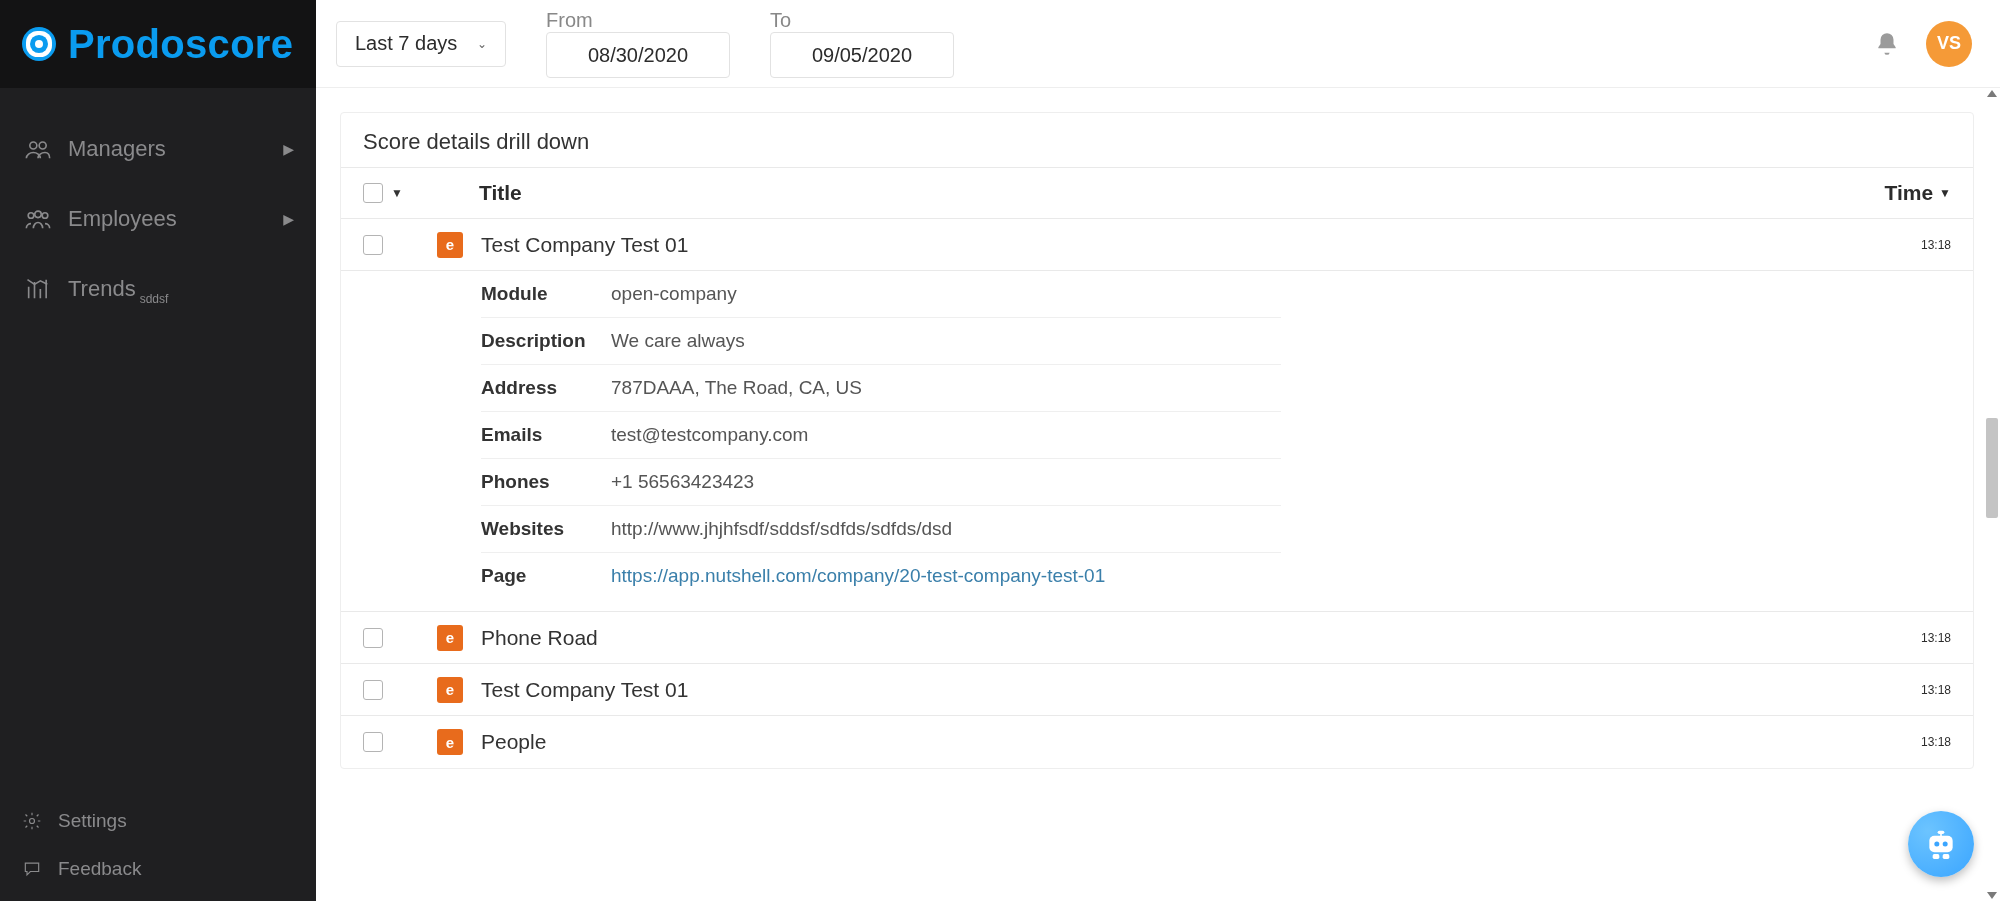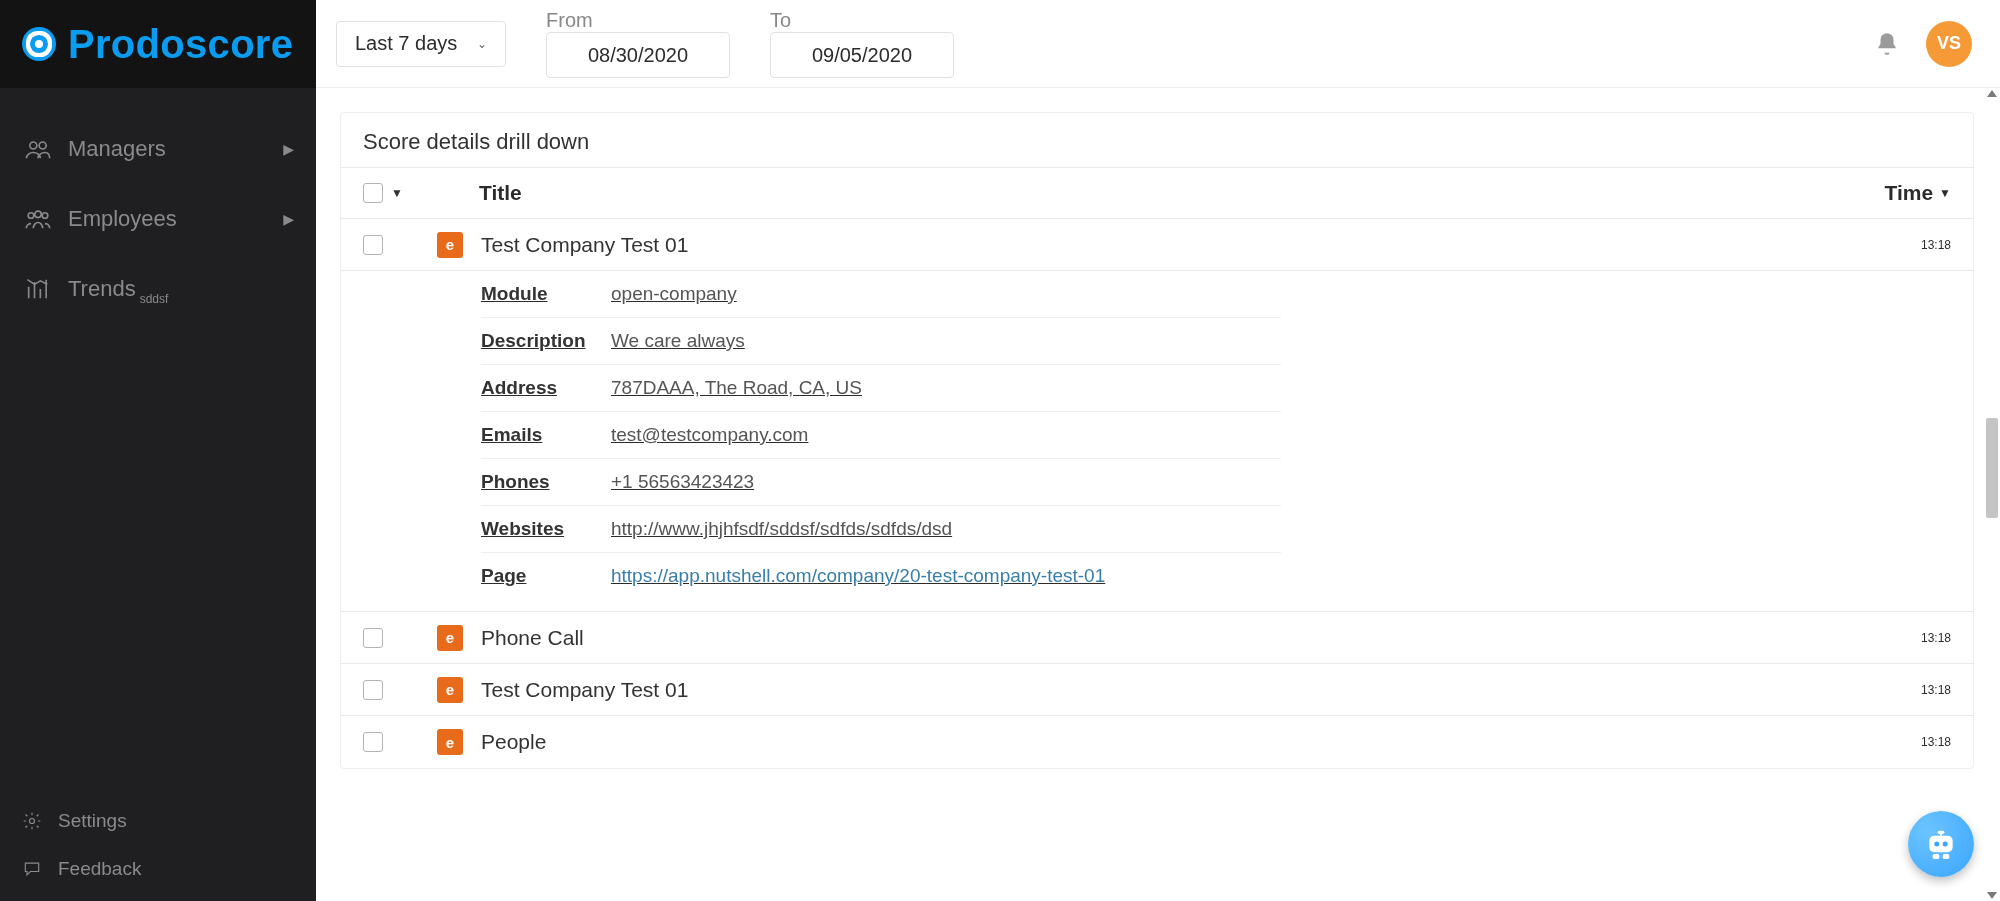--- a/index.html
+++ b/index.html
@@ -62,21 +62,21 @@
   .chk{width:20px;height:20px;border:1.5px solid #b4b4b4;border-radius:3px;background:#fff;}
   .hdr-dd-caret{margin-left:8px;font-size:12px;color:#333;cursor:pointer;}
   
   .row{display:flex;align-items:center;min-height:52px;padding:10px 22px;border-bottom:1px solid var(--row-border);font-size:21px;}
   .row:last-child{border-bottom:none;}
   .row .col-title{display:flex;align-items:center;padding-left:0;}
   .row-icon{width:26px;height:26px;background:var(--accent-orange);border-radius:3px;margin-left:14px;margin-right:18px;display:flex;align-items:center;justify-content:center;color:#fff;font-size:15px;font-weight:700;}
   .row-title-text{color:#333;}
   .row .col-time{font-size:12px;}
   
-  #detail{border-bottom:1px solid var(--row-border);padding:0 22px 12px;text-decoration:underline;}
+  #detail{border-bottom:1px solid var(--row-border);padding:0 22px 12px;}
   .detail-row{display:flex;padding:12px 0;border-bottom:1px solid #efefef;margin-left:118px;max-width:800px;font-size:19px;}
   .detail-row:last-child{border-bottom:none;}
   .detail-label{width:130px;font-weight:600;color:#333;}
   .detail-value{color:#555;}
   .detail-value.link{color:#3a7faa;cursor:pointer;}
   
   #scroll-indicator{position:absolute;right:0;top:88px;width:16px;height:calc(100% - 88px);}
   #scroll-indicator::before,#scroll-indicator::after{content:"";position:absolute;left:3px;width:0;height:0;border-left:5px solid transparent;border-right:5px solid transparent;}
   #scroll-indicator::before{top:2px;border-bottom:7px solid #7a7a7a;}
   #scroll-indicator::after{bottom:2px;border-top:7px solid #7a7a7a;}
@@ -240,21 +240,21 @@
             <span class="detail-value link">https://app.nutshell.com/company/20-test-company-test-01</span>
           </div>
       </div>
 
       <div class="row">
         <div class="col-check">
             <span class="chk"></span>
           </div>
         <span class="row-icon">e</span>
         <div class="col-title">
-            <span class="row-title-text">Phone Call</span>
+            <span class="row-title-text">Phone Road</span>
           </div>
         <div class="col-time">13:18</div>
       </div>
 
       <div class="row">
         <div class="col-check">
             <span class="chk"></span>
           </div>
         <span class="row-icon">e</span>
         <div class="col-title">

